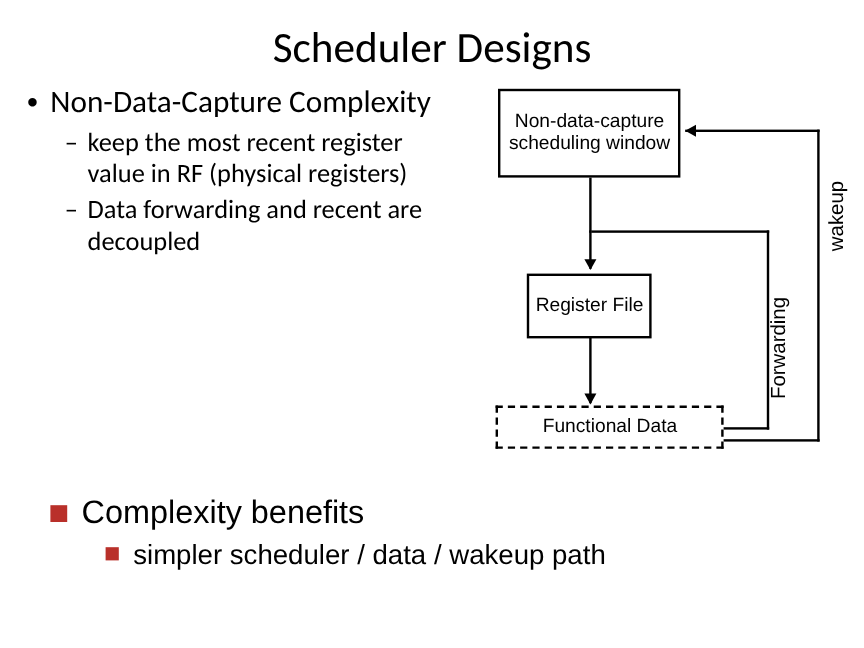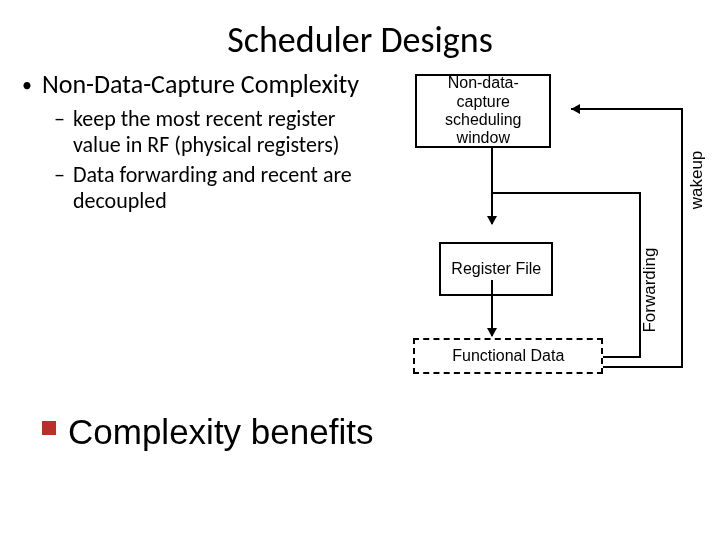--- a/index.html
+++ b/index.html
@@ -71,21 +71,21 @@
     flex-shrink: 0;
     margin-top: 9px;
     margin-right: 12px;
   }
   .sq-bullet.small {
     width: 11px;
     height: 11px;
     margin-top: 7px;
   }
   .complexity-title {
-    font-size: 35px;
+    font-size: 27px;
   }
   .sub {
     margin-left: 46px;
     margin-top: 6px;
     font-size: 23px;
   }
 
   
   .box {
     position: absolute;
@@ -95,22 +95,22 @@
     font-size: 16px;
     display: flex;
     align-items: center;
     justify-content: center;
     line-height: 1.15;
     padding: 4px;
   }
   .solid { border: 2px solid #000; }
   .dashed { border: 2px dashed #000; }
 
-  #box-sched { left: 40px; top: 4px; width: 136px; height: 74px; }
-  #box-rf    { left: 64px; top: 172px; width: 114px; height: 54px; }
+  #box-sched { left: 40px; top: 4px; width: 152px; height: 74px; }
+  #box-rf    { left: 64px; top: 158px; width: 104px; height: 54px; }
   #box-fu    { left: 38px; top: 268px; width: 190px; height: 36px; }
 
   .arrow-v { position: absolute; width: 2px; background: #000; }
   .arrow-v .head-down {
     position: absolute; left: -4px; bottom: -1px;
     width: 0; height: 0;
     border-left: 5px solid transparent;
     border-right: 5px solid transparent;
     border-top: 9px solid #000;
   }
@@ -174,13 +174,17 @@
     <div class="vlabel" style="left:232px; top:210px;">Forwarding</div>
     <div class="vlabel" style="left:293px; top:100px;">wakeup</div>
   </div>
 </div>
 
 <div class="lower">
   <div class="sq-row">
     <div class="sq-bullet"></div>
     <div class="complexity-title">Complexity benefits</div>
   </div>
+  <div class="sq-row sub">
+    <div class="sq-bullet small"></div>
+    <div>simpler scheduler / data / wakeup path</div>
+  </div>
 </div>
 
 </body></html>

